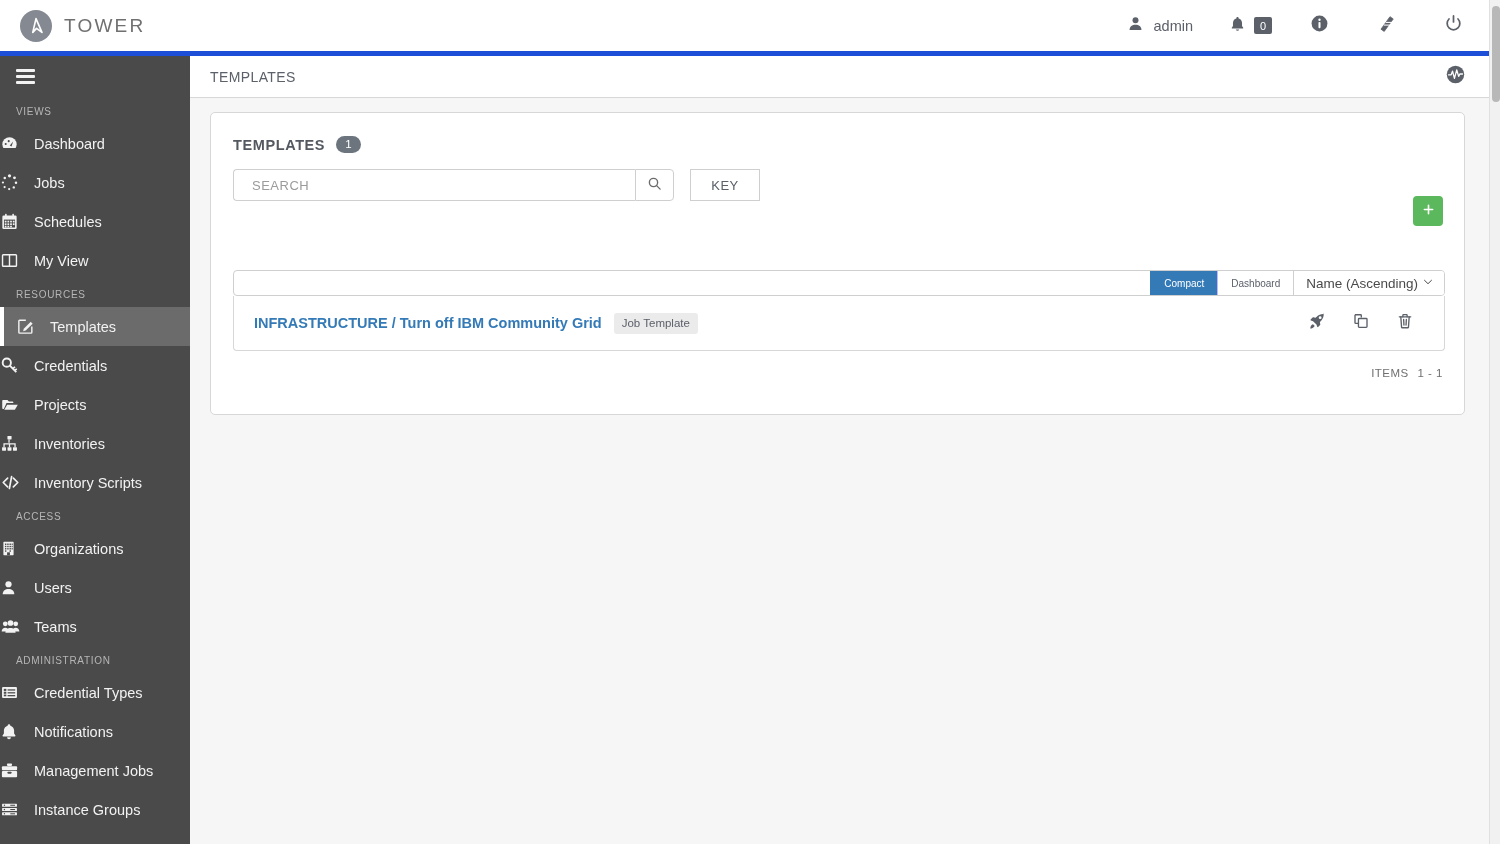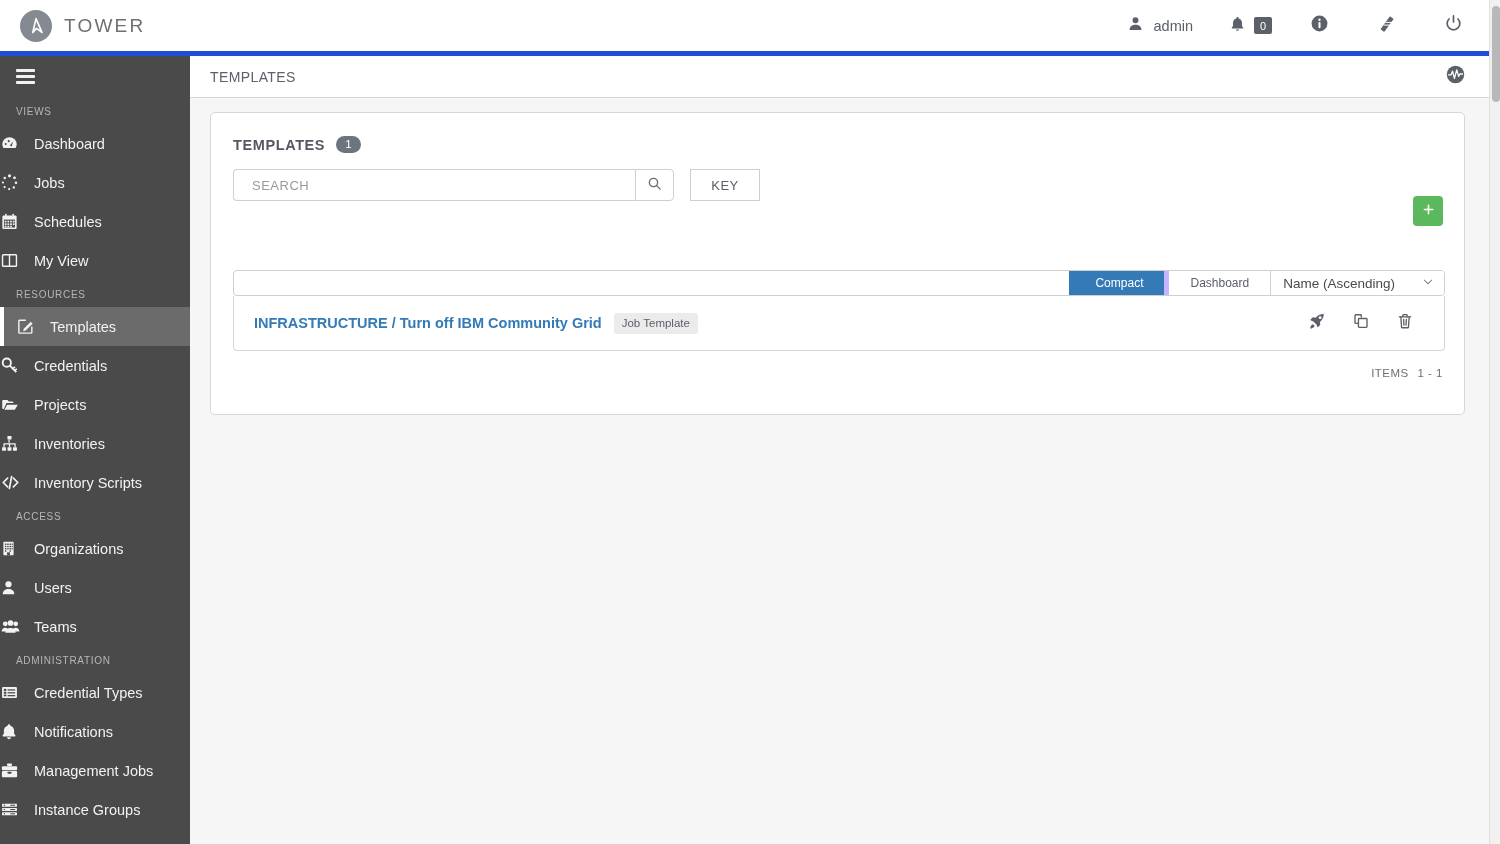--- a/index.html
+++ b/index.html
@@ -150,27 +150,27 @@
 
   #toolrow {
     position: absolute; left: 22px; top: 157px;
     width: 1212px; height: 26px;
     display: flex; align-items: stretch;
     border: 1px solid #cfcfcf; border-radius: 4px;
     background: #fff; overflow: hidden;
   }
   #toolrow .spacer { flex: 1; }
   .toggle-btn {
-    padding: 0 21px; display: flex; align-items: center; justify-content: center;
-    font-size: 12px; cursor: pointer; color: #5b6069;
-    border-left: 5px solid #c4b5fd; background: #fff;
+    padding: 0 13px; display: flex; align-items: center; justify-content: center;
+    font-size: 10px; cursor: pointer; color: #5b6069;
+    border-left: 1px solid #c4b5fd; background: #fff;
   }
   .toggle-btn.sel { background: #337ab7; color: #ffffff; border-left-color: #337ab7; }
   .sort-select {
-    display: flex; align-items: center; gap: 27px;
+    display: flex; align-items: center; gap: 4px;
     padding: 0 10px 0 12px; border-left: 1px solid #cfcfcf;
     font-size: 13.5px; color: #4a4a4a; cursor: pointer; background: #fff;
   }
 
   #list {
     position: absolute; left: 22px; top: 183px;
     width: 1212px; height: 55px;
     border: 1px solid #d7d7d7; border-top: none;
     border-radius: 0 0 4px 4px; background: #fff;
     display: flex; align-items: center;

